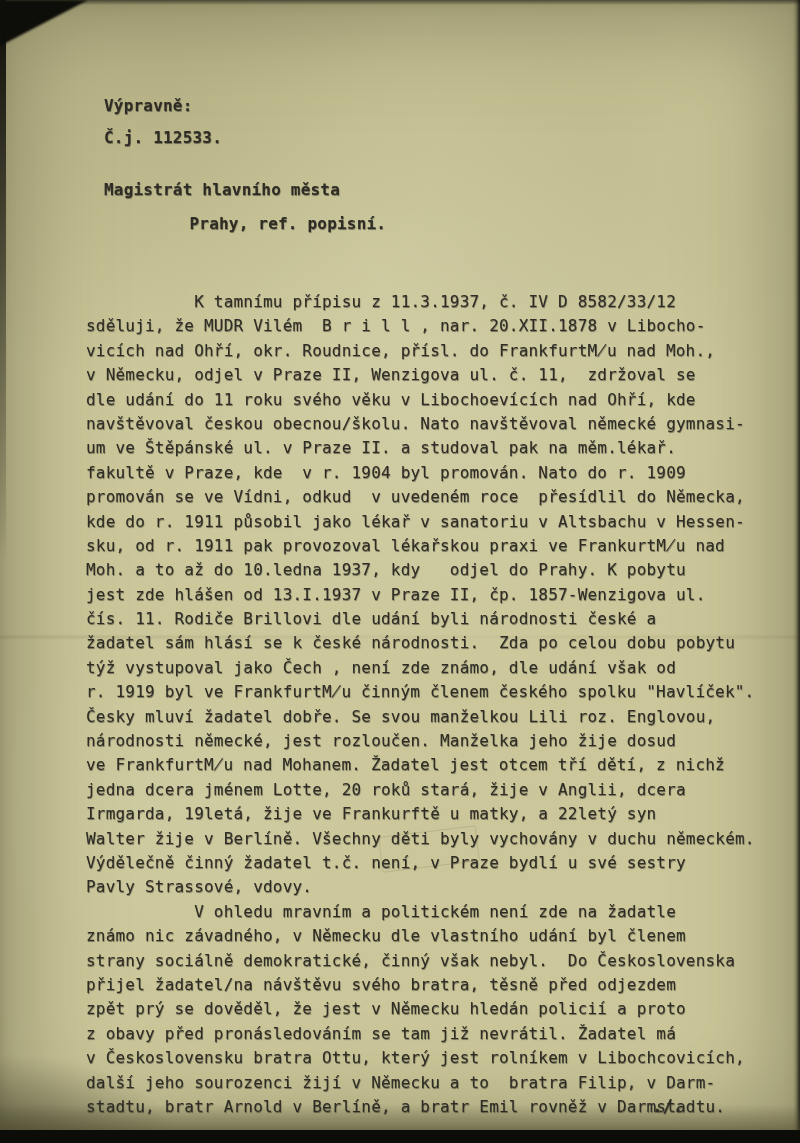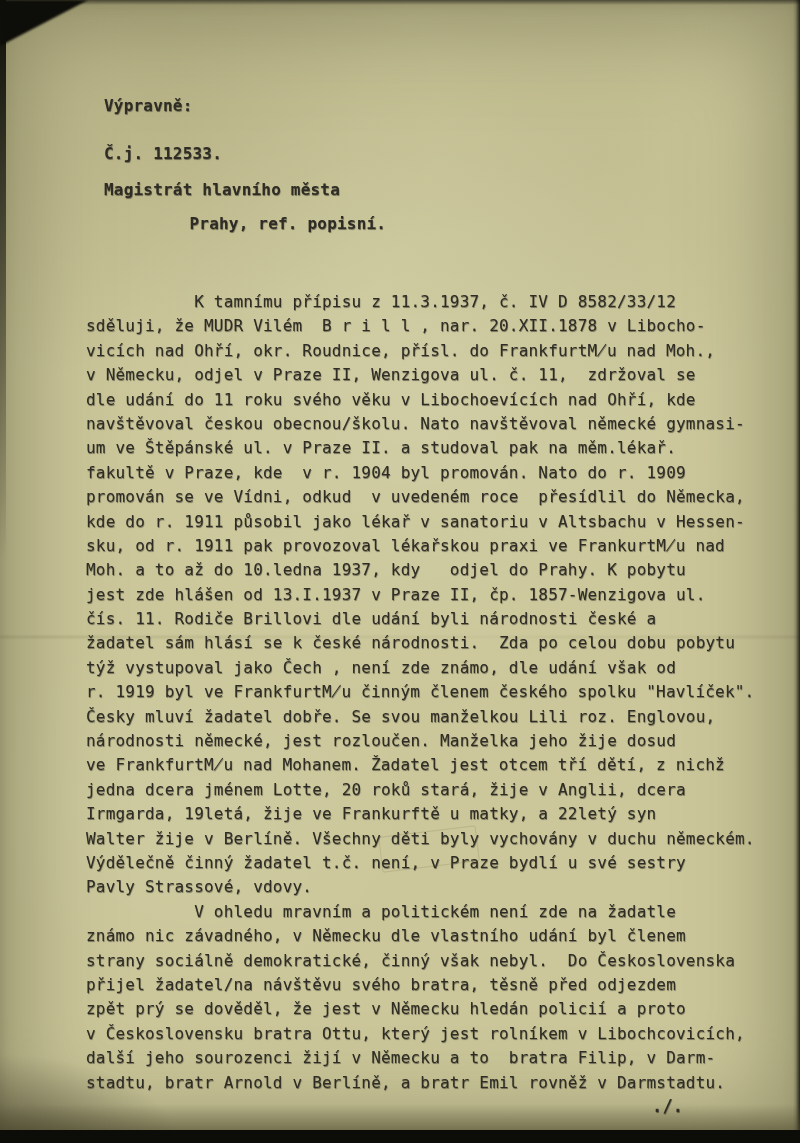--- a/index.html
+++ b/index.html
@@ -54,21 +54,21 @@
     position: absolute; bottom: 0; left: 0; width: 180px; height: 90px;
     background: radial-gradient(ellipse at 0% 100%, rgba(40,38,24,0.55), rgba(40,38,24,0) 70%);
   }
   .typewriter {
     color: #2e2c24;
     text-shadow: 0.5px 0.5px 0.7px rgba(46,44,36,0.55);
     letter-spacing: 0.2px;
   }
   .hdr { position: absolute; left: 104px; font-size: 16px; white-space: pre; font-weight: bold; text-align: right; }
   .hdr1 { top: 96px; }
-  .hdr2 { top: 144px; }
+  .hdr2 { top: 128px; }
   .hdr3 { top: 180px; }
   .addr { position: absolute; left: 160px; top: 214px; font-size: 16px; white-space: pre; font-weight: bold; }
   .addr .u {
     text-decoration-thickness: 1.5px;
     text-underline-offset: 3px;
   }
   .body-block { position: absolute; left: 86px; top: 262px; margin-top: 28px; }
   .line {
     white-space: pre;
     font-size: 16px;
@@ -135,19 +135,20 @@
   <div class="line">jedna dcera jménem Lotte, 20 roků stará, žije v Anglii, dcera</div>
   <div class="line">Irmgarda, 19letá, žije ve Frankurftě u matky, a 22letý syn</div>
   <div class="line">Walter žije v Berlíně. Všechny děti byly vychovány v duchu německém.</div>
   <div class="line">Výdělečně činný žadatel t.č. není, v Praze bydlí u své sestry</div>
   <div class="line">Pavly Strassové, vdovy.</div>
   <div class="line">           V ohledu mravním a politickém není zde na žadatle</div>
   <div class="line">známo nic závadného, v Německu dle vlastního udání byl členem</div>
   <div class="line">strany sociálně demokratické, činný však nebyl.  Do Československa</div>
   <div class="line">přijel žadatel/na návštěvu svého bratra, těsně před odjezdem</div>
   <div class="line">zpět prý se dověděl, že jest v Německu hledán policií a proto</div>
+  <div class="line">z obavy před pronásledováním se tam již nevrátil. Žadatel má</div>
   <div class="line">v Československu bratra Ottu, který jest rolníkem v Libochcovicích,</div>
   <div class="line">další jeho sourozenci žijí v Německu a to  bratra Filip, v Darm-</div>
   <div class="line">stadtu, bratr Arnold v Berlíně, a bratr Emil rovněž v Darmstadtu.</div>
 </div>
 
 <div class="faint-stamp"></div>
 <div class="page-mark typewriter">./.</div>
 
 </body></html>

